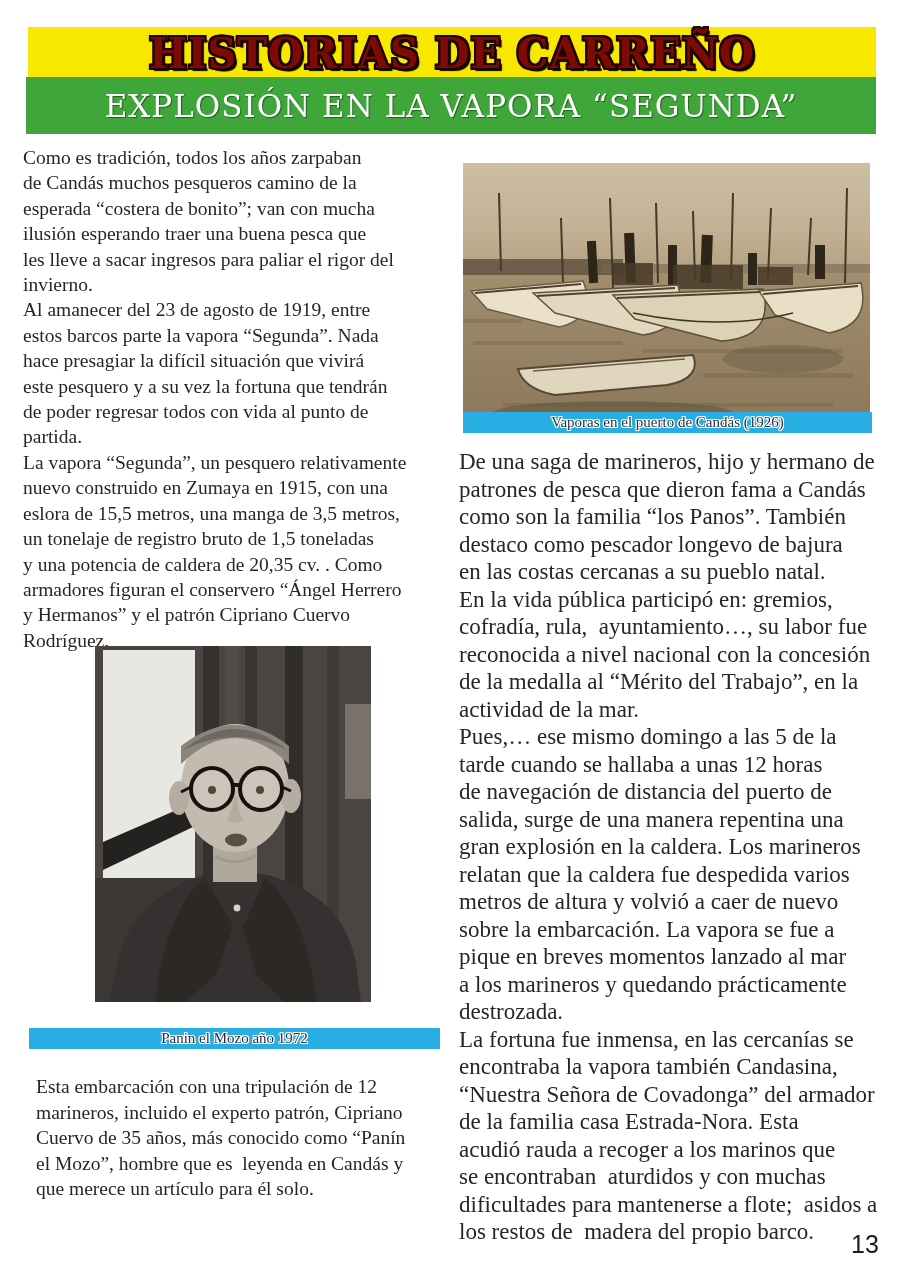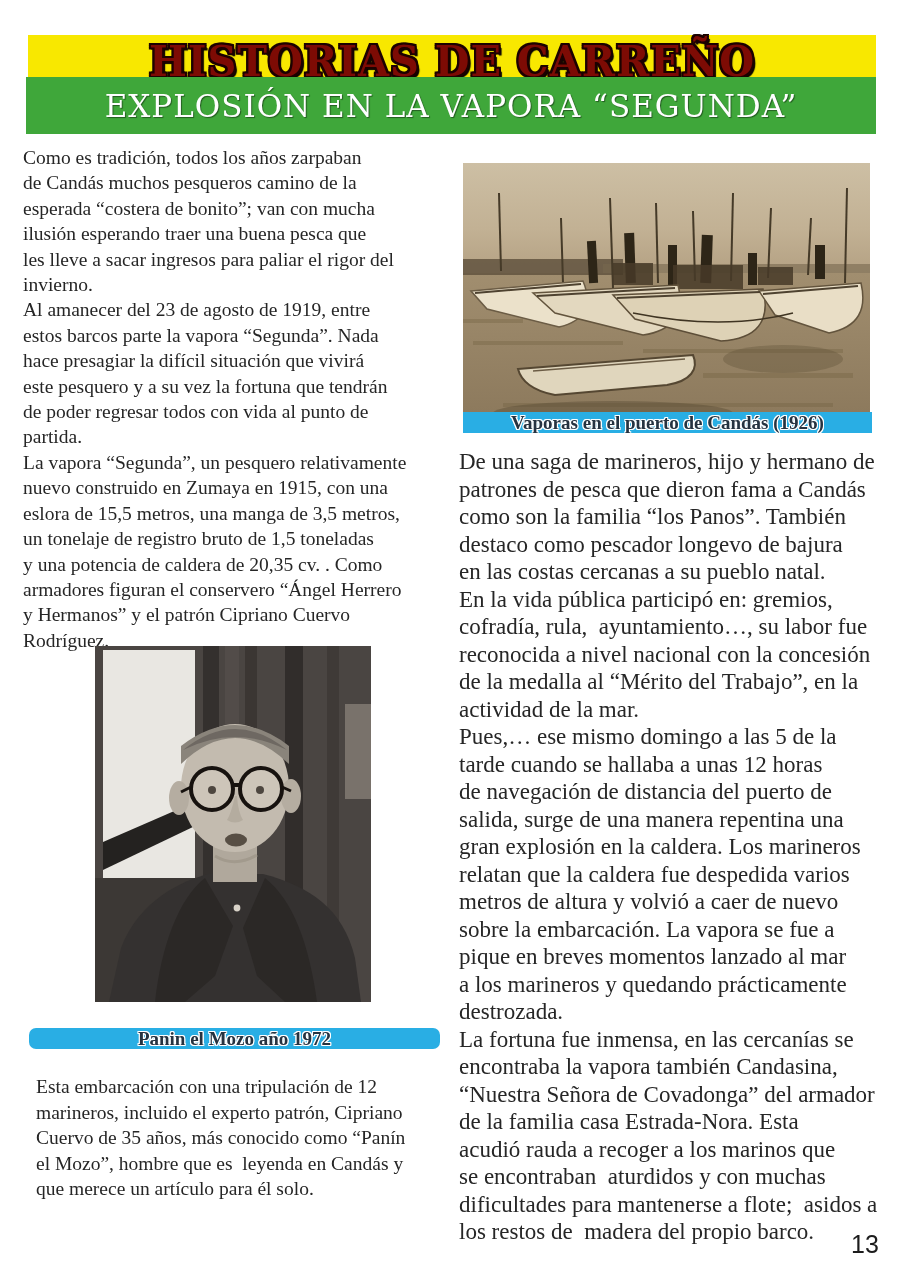--- a/index.html
+++ b/index.html
@@ -3,21 +3,21 @@
 <meta charset="utf-8">
 <style>
   html,body { margin:0; padding:0; background:#fff; }
   .page {
     position:relative; width:906px; height:1280px; background:#ffffff;
     font-family:"Liberation Serif", serif; color:#262626; overflow:hidden;
   }
   
   .band-yellow {
     position:absolute; left:28px; top:27px; width:848px; height:50px;
-    background:#F8E800; display:flex; align-items:center; justify-content:center;margin-top:8px;
+    background:#F8E800; display:flex; align-items:center; justify-content:center;
   }
   .magazine-title {
     font-family:"DejaVu Serif", serif; font-weight:bold; font-size:40px;
     color:#7d0b04; letter-spacing:1px; white-space:nowrap;
     text-shadow:
       2px 0 0 #1c0200, -2px 0 0 #1c0200, 0 2px 0 #1c0200, 0 -2px 0 #1c0200,
       2px 2px 0 #1c0200, -2px 2px 0 #1c0200, 2px -2px 0 #1c0200, -2px -2px 0 #1c0200,
       3px 3px 1px #000;
     transform:scaleY(1.05);
   }
@@ -39,23 +39,23 @@
   .right-1 { left:459px; top:448px; width:432px; font-size:23px; line-height:27.5px; }
   
   .photo { position:absolute; display:block; }
   .harbor-photo { left:463px; top:163px; width:407px; height:249px; }
   .portrait-photo { left:95px; top:646px; width:276px; height:356px; }
   
   .caption-band {
     position:absolute; background:#29AEE4; display:flex; align-items:center; justify-content:center;
   }
   .caption-harbor { left:463px; top:412px; width:409px; height:21px; }
-  .caption-portrait { left:29px; top:1028px; width:411px; height:21px;border-radius:7px; }
+  .caption-portrait { left:29px; top:1028px; width:411px; height:21px; }
   .caption-text {
-    font-family:"Liberation Serif", serif; font-weight:bold; font-size:19px;
+    font-family:"Liberation Serif", serif; font-weight:normal; font-size:15px;
     color:#253341; white-space:nowrap; line-height:21px;
     text-shadow:
       -1px -1px 0 #fff, 1px -1px 0 #fff, -1px 1px 0 #fff, 1px 1px 0 #fff,
       0 -1px 0 #fff, 0 1px 0 #fff, -1px 0 0 #fff, 1px 0 0 #fff;
   }
   
   .page-number {
     position:absolute; left:851px; top:1230px;
     font-family:"Liberation Sans", sans-serif; font-size:25px; color:#1c1c1c;text-align:center;
   }

